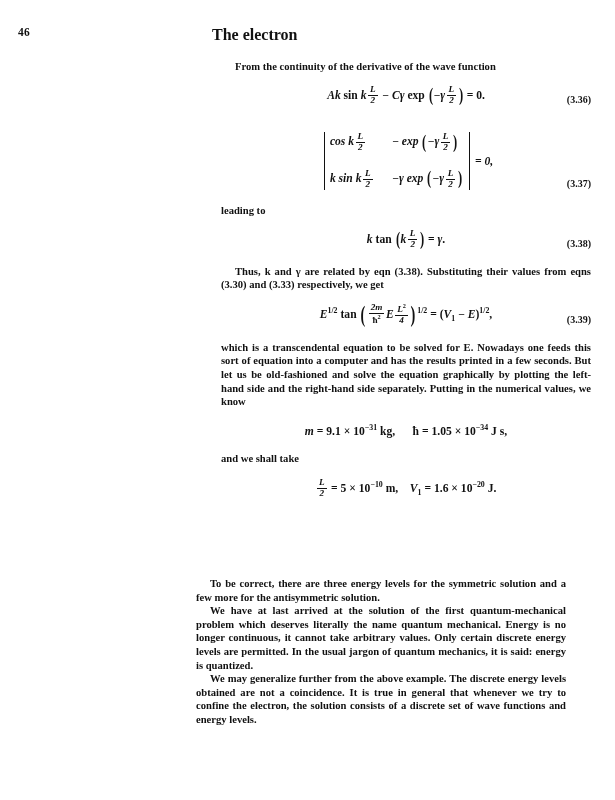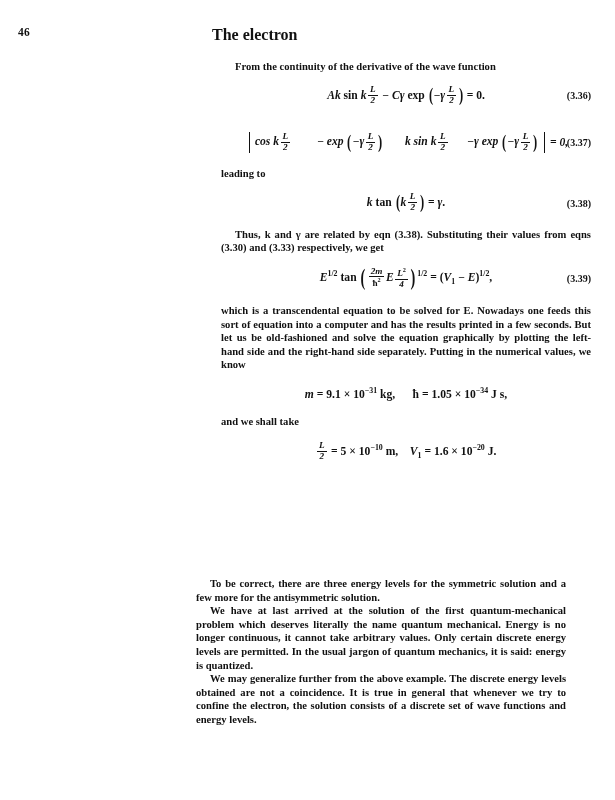--- a/index.html
+++ b/index.html
@@ -61,21 +61,21 @@
   p.indent {
     text-indent: 14px;
   }
   .gap-m { height: 12px; }
   .gap-l { height: 14px; }
 
   
   .eqline {
     position: relative;
     display: flex;
-    align-items: center;
+    align-items: flex-end;
     justify-content: center;
     width: 100%;
     font-family: "Liberation Serif", serif;
   }
   .eqnum {
     position: absolute;
     right: 0;
     font-size: 10px;
   }
   .math {
@@ -124,21 +124,21 @@
     align-items: stretch;
     font-size: 11.6px;
   }
   .det .bar {
     width: 1px;
     background: #111;
     margin: 0 5px;
   }
   .det .rows {
     display: flex;
-    flex-direction: row;
+    flex-direction: column;
     gap: 16px;
     font-style: italic;
   }
   .det .row {
     display: flex;
     align-items: center;
     white-space: nowrap;
   }
   .det .cell-l { min-width: 62px; }
   .det .cell-r { min-width: 72px; }

